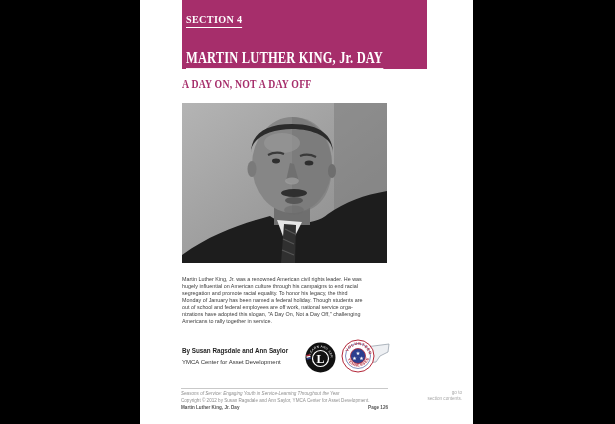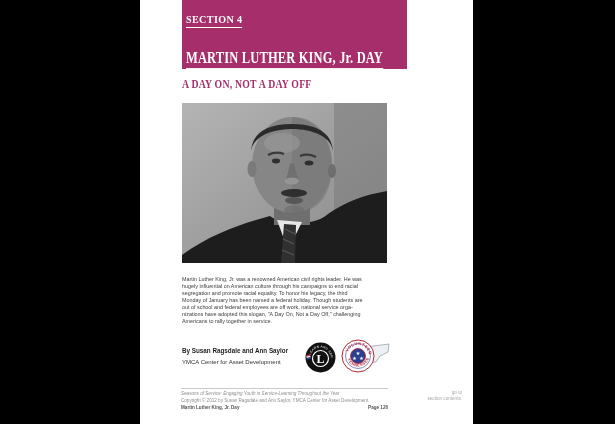--- a/index.html
+++ b/index.html
@@ -1,21 +1,21 @@
 <!DOCTYPE html>
 <html><head>
 <meta charset="utf-8">
 <style>
   html,body{margin:0;padding:0;background:#000;}
   .stage{position:relative;width:615px;height:424px;background:#000;overflow:hidden;
          font-family:"Liberation Sans","DejaVu Sans",sans-serif;}
   .page{position:absolute;left:140px;top:0;width:333px;height:424px;background:#ffffff;}
 
   
-  .header-block{position:absolute;left:42px;top:0;width:225px;height:69px;background:#a62e6b;}
+  .header-block{position:absolute;left:42px;top:0;width:245px;height:69px;background:#a62e6b;}
   .section-label{position:absolute;left:4px;top:13px;color:#fff;
        font-family:"Liberation Serif","DejaVu Serif",serif;font-weight:bold;font-size:11px;
        transform:scaleX(.92);transform-origin:left top;white-space:nowrap;}
   .section-label span{display:inline-block;padding-bottom:2px;border-bottom:1px solid #fff;letter-spacing:.4px;}
   .title-line{position:absolute;left:4px;bottom:0;color:#fff;
        font-family:"Liberation Serif","DejaVu Serif",serif;font-weight:bold;font-size:16px;
        transform:scaleX(.78);transform-origin:left bottom;white-space:nowrap;}
   .title-line span{display:inline-block;padding-bottom:1px;border-bottom:1.5px solid rgba(255,255,255,.92);letter-spacing:.2px;}
   .subtitle{position:absolute;left:42px;top:76px;color:#a62e6b;
        font-family:"Liberation Serif","DejaVu Serif",serif;font-weight:bold;font-size:13px;

